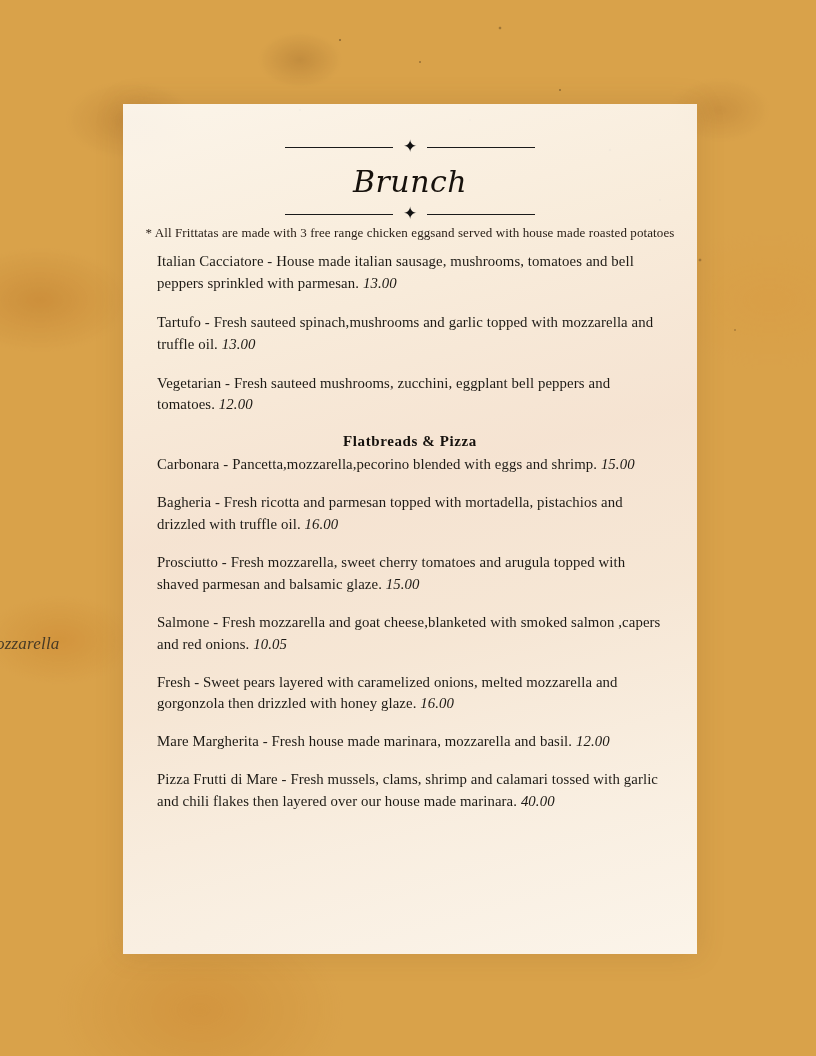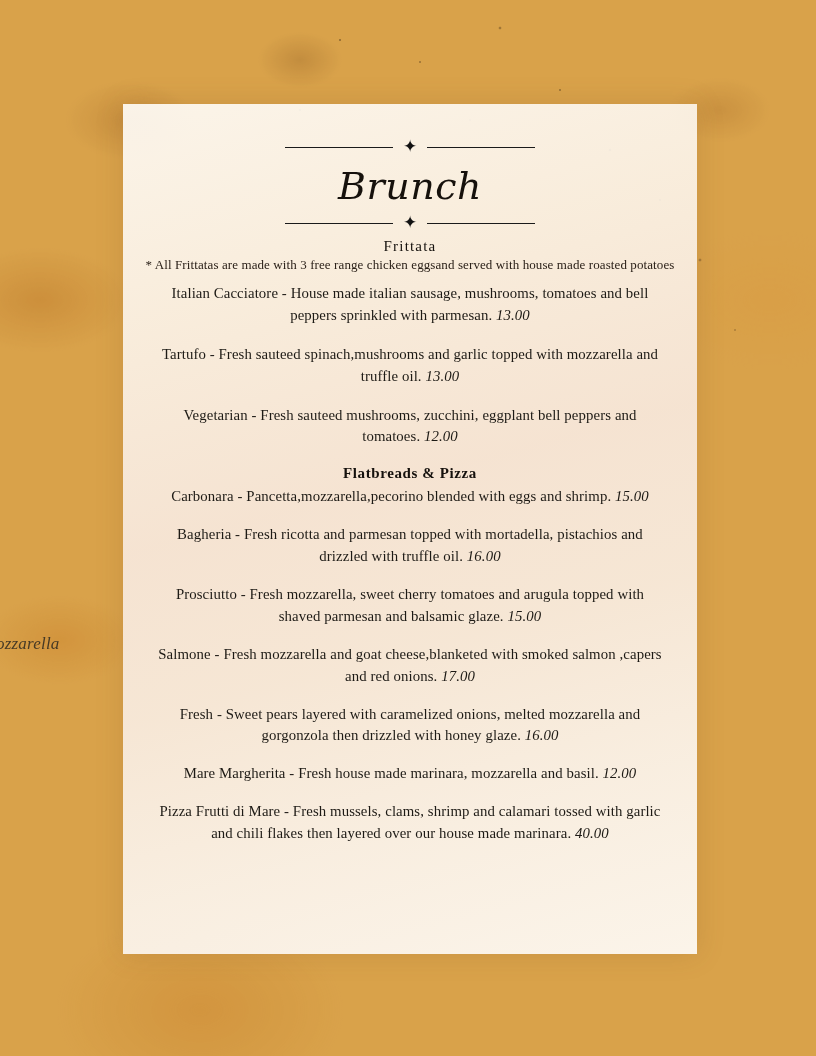--- a/index.html
+++ b/index.html
@@ -102,21 +102,21 @@
     font-size: 17px;
     line-height: 1;
     color: #111;
     transform: translateY(-1px);
   }
 
   .brunch-title {
     text-align: center;
     font-family: "DejaVu Serif", serif;
     font-style: italic;
-    font-size: 38px;
+    font-size: 30px;
     letter-spacing: 0.5px;
     color: #16110c;
     margin: 8px 0 6px 0;
     font-weight: 400;
   }
 
   .section-title {
     text-align: center;
     font-family: "Liberation Serif", serif;
     font-size: 15px;
@@ -134,21 +134,21 @@
 
   .note {
     text-align: center;
     font-size: 13px;
     color: #2b2119;
     letter-spacing: 0.1px;
     margin: 2px 0 10px 0;
   }
 
   .item {
-    text-align: center;
+    text-align: left;
     font-size: 14.8px;
     line-height: 1.48;
     color: #1d1a15;
     margin: 0 16px 17px 16px;
     letter-spacing: 0.1px;
   }
   .item .price {
     font-style: italic;
   }
 
@@ -188,21 +188,20 @@
     </div>
 
     <h1 class="brunch-title">Brunch</h1>
 
     <div class="rule-row">
       <div class="rule-line"></div>
       <div class="diamond">✦</div>
       <div class="rule-line"></div>
     </div>
 
-    <h2 class="section-title">Frittata</h2>
     <div class="note">* All Frittatas are made with 3 free range chicken eggsand served with house made roasted potatoes</div>
 
     <div class="list-frittata">
       <p class="item">
         <span>Italian Cacciatore - House made italian sausage, mushrooms, tomatoes and bell peppers sprinkled with parmesan.</span>
         <span class="price">13.00</span>
       </p>
       <p class="item">
         <span>Tartufo - Fresh sauteed spinach,mushrooms and garlic topped with mozzarella and truffle oil.</span>
         <span class="price">13.00</span>
@@ -223,21 +222,21 @@
       <p class="item">
         <span>Bagheria - Fresh ricotta and parmesan topped with mortadella, pistachios and drizzled with truffle oil.</span>
         <span class="price">16.00</span>
       </p>
       <p class="item">
         <span>Prosciutto - Fresh mozzarella, sweet cherry tomatoes and arugula topped with shaved parmesan and balsamic glaze.</span>
         <span class="price">15.00</span>
       </p>
       <p class="item">
         <span>Salmone - Fresh mozzarella and goat cheese,blanketed with smoked salmon ,capers and red onions.</span>
-        <span class="price">17.00</span>
+        <span class="price">10.05</span>
       </p>
       <p class="item">
         <span>Fresh - Sweet pears layered with caramelized onions, melted mozzarella and gorgonzola then drizzled with honey glaze.</span>
         <span class="price">16.00</span>
       </p>
       <p class="item">
         <span>Mare Margherita - Fresh house made marinara, mozzarella and basil.</span>
         <span class="price">12.00</span>
       </p>
       <p class="item">

